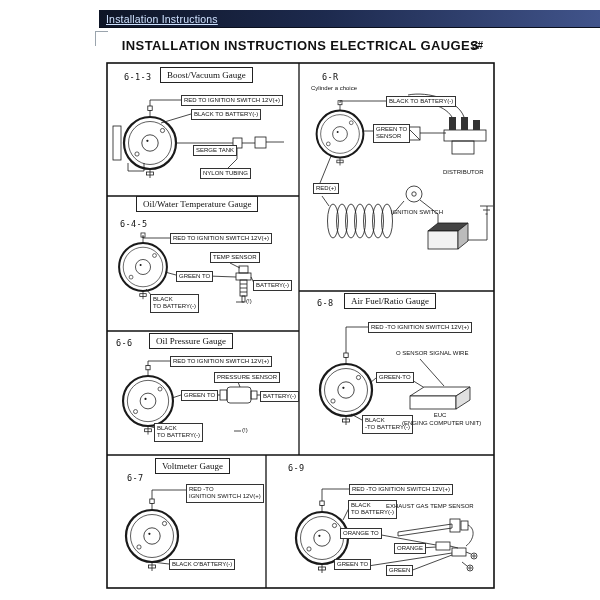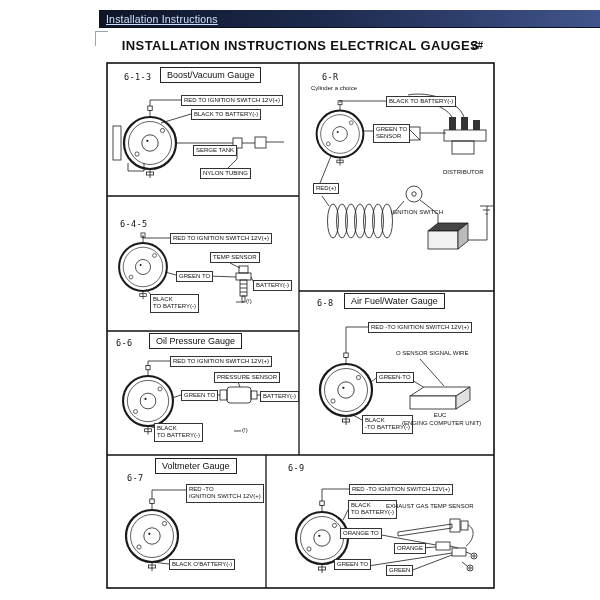--- a/index.html
+++ b/index.html
@@ -15,21 +15,21 @@
   .corner { position:absolute; left:95px; top:31px; width:13px; height:15px;
     border-left:1.5px solid #9aa4ad; border-top:1.5px solid #9aa4ad; }
 
   .doc-title { position:absolute; left:107px; top:38px; width:387px; text-align:center;
     font-size:13px; font-weight:bold; letter-spacing:.4px; white-space:nowrap; }
   .sheet-num { position:absolute; left:472px; top:40px; font-size:10px; font-weight:bold; }
 
   svg.art { position:absolute; left:0; top:0; width:600px; height:600px; }
 
   .num { position:absolute; font-family:"DejaVu Sans Mono",monospace; font-size:8.5px; letter-spacing:.4px; white-space:nowrap; }
-  .ptitle { position:absolute; font-family:Liberation Sans, sans-serif; font-size:9px;
+  .ptitle { position:absolute; font-family:Liberation Serif, serif; font-size:9px;
     border:1px solid #222; background:#fff; padding:2px 6px; white-space:nowrap; }
   .lbl { position:absolute; font-size:6px; line-height:1.3; border:.6px solid #333;
     background:#fff; padding:.5px 2px; white-space:nowrap; }
   .lbl span { display:block; }
   .txt { position:absolute; font-size:6px; line-height:1.25; white-space:nowrap; background:transparent; }
   .txt.center { text-align:center; }
 </style>
 </head>
 <body>
 
@@ -205,33 +205,34 @@
   <div class="txt" style="left:311px;top:85px">Cylinder a choice</div>
   <div class="lbl" style="left:386px;top:96px">BLACK TO BATTERY(-)</div>
   <div class="lbl" style="left:373px;top:124px">
     <span>GREEN TO</span>
     <span>SENSOR</span>
   </div>
   <div class="lbl" style="left:313px;top:183px">RED(+)</div>
   <div class="txt" style="left:391px;top:209px">IGNITION SWITCH</div>
   <div class="txt" style="left:443px;top:169px">DISTRIBUTOR</div>
 
+  <div class="ptitle" style="left:136px;top:196px">Oil/Water Temperature Gauge</div>
   <div class="num" style="left:120px;top:219px">6-4-5</div>
   <div class="lbl" style="left:170px;top:233px">RED TO IGNITION SWITCH 12V(+)</div>
   <div class="lbl" style="left:210px;top:252px">TEMP SENSOR</div>
   <div class="lbl" style="left:176px;top:271px">GREEN TO</div>
   <div class="lbl" style="left:253px;top:280px">BATTERY(-)</div>
   <div class="lbl" style="left:150px;top:294px">
     <span>BLACK</span>
     <span>TO BATTERY(-)</span>
   </div>
   <div class="txt" style="left:246px;top:298px">(!)</div>
 
   <div class="num" style="left:317px;top:298px">6-8</div>
-  <div class="ptitle" style="left:344px;top:293px">Air Fuel/Water Gauge</div>
+  <div class="ptitle" style="left:344px;top:293px">Air Fuel/Ratio Gauge</div>
   <div class="lbl" style="left:368px;top:322px">RED -TO IGNITION SWITCH 12V(+)</div>
   <div class="txt" style="left:396px;top:350px">O SENSOR SIGNAL WIRE</div>
   <div class="lbl" style="left:376px;top:372px">GREEN-TO</div>
   <div class="lbl" style="left:362px;top:415px">
     <span>BLACK</span>
     <span>-TO BATTERY(-)</span>
   </div>
   <div class="txt center" style="left:402px;top:412px;width:76px">
     <span style="display:block">EUC</span>
     <span style="display:block">(ENGING COMPUTER UNIT)</span>

